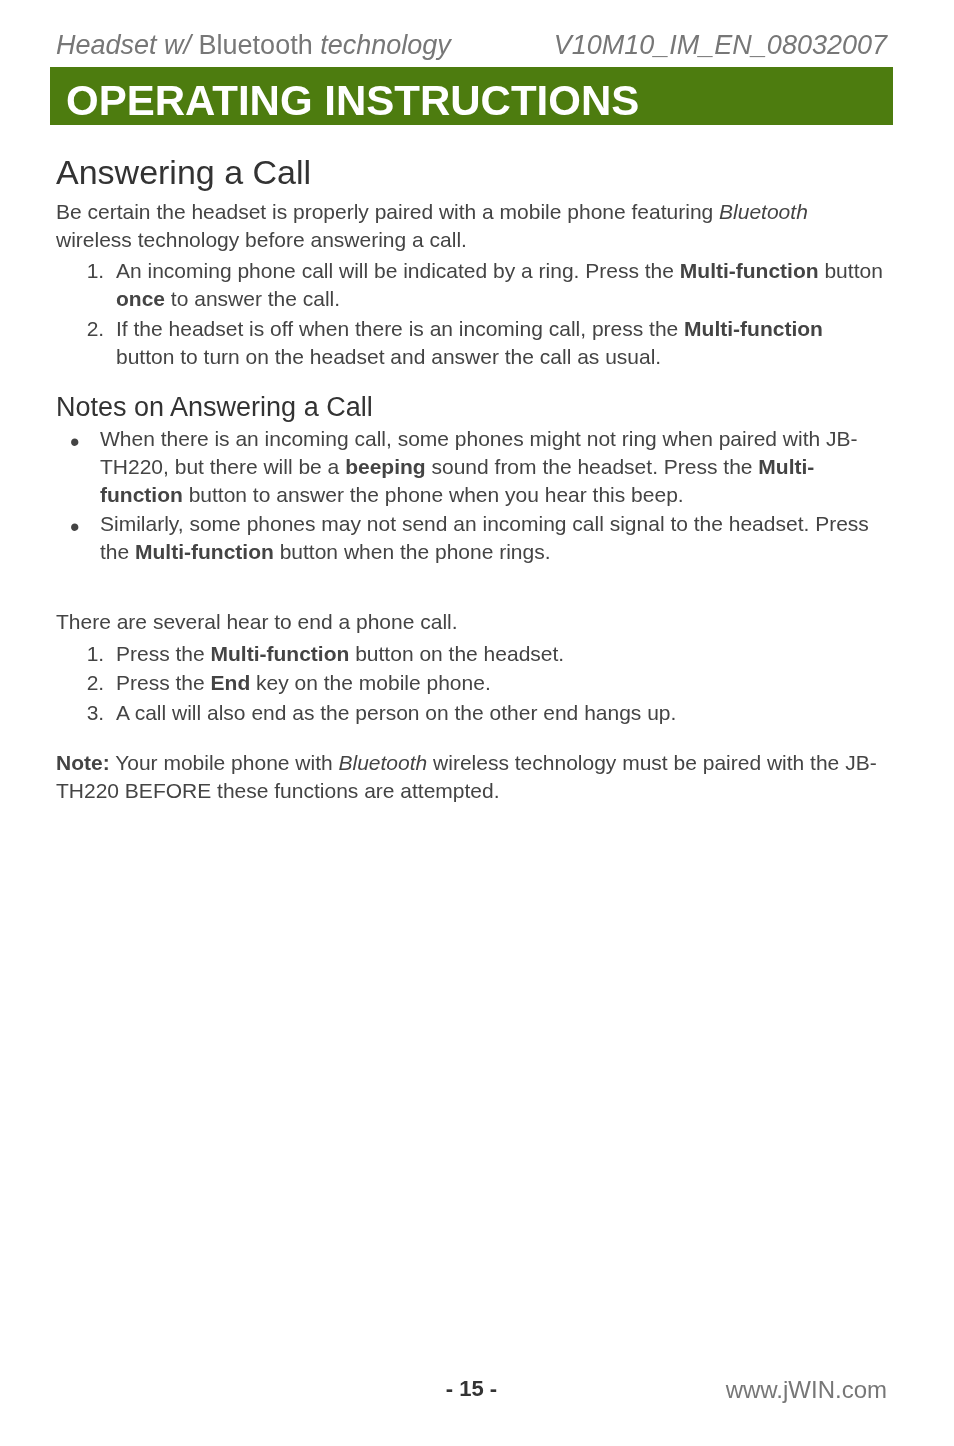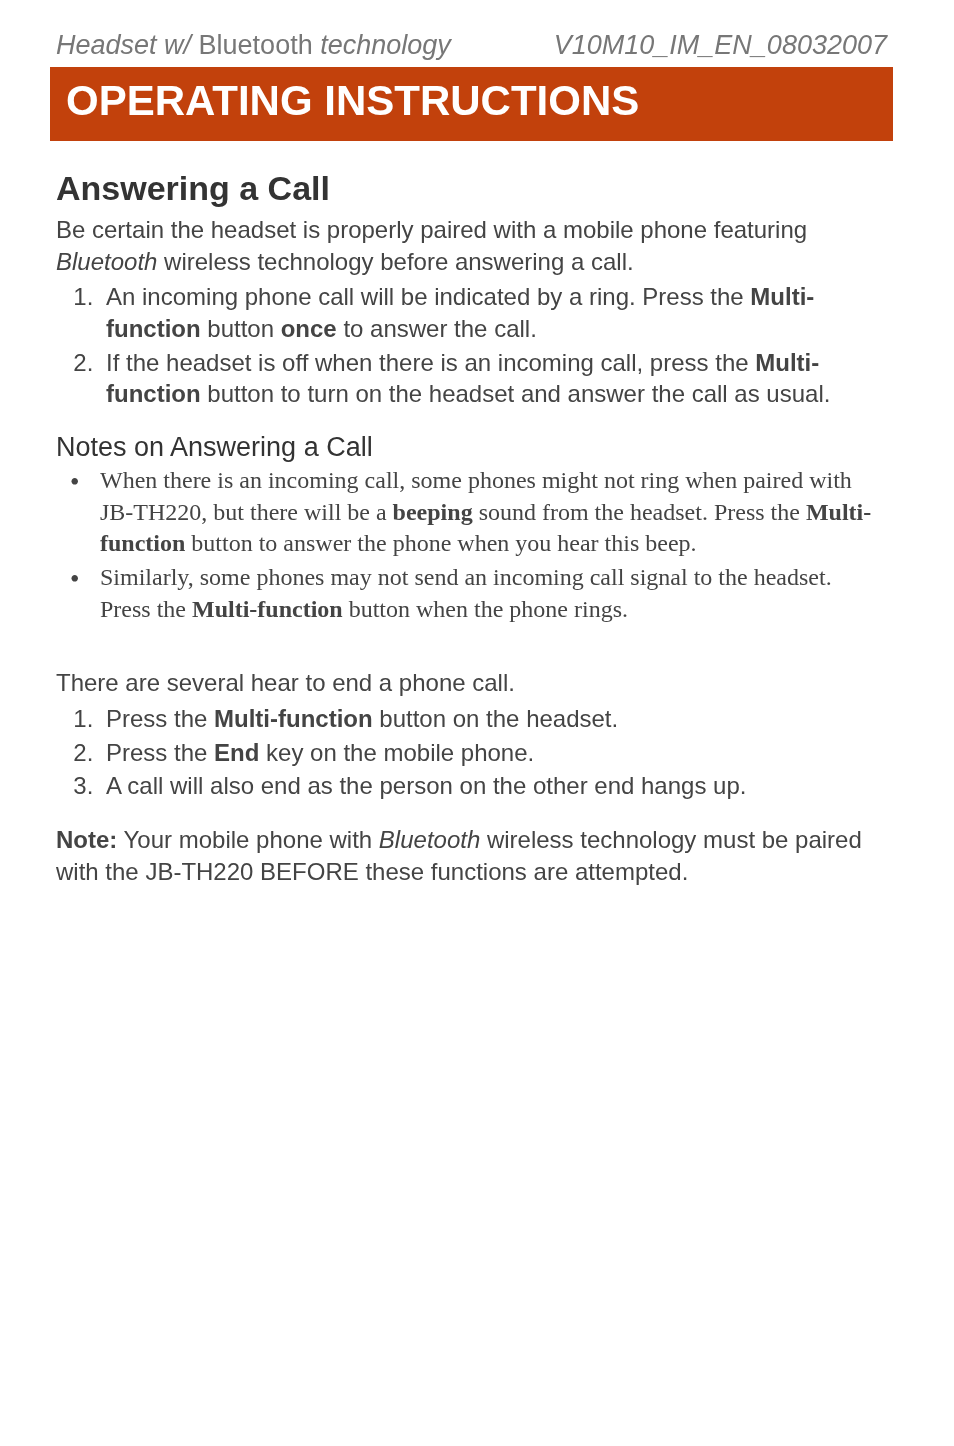--- a/index.html
+++ b/index.html
@@ -1,27 +1,27 @@
 <!DOCTYPE html>
 <html><head>
 <meta charset="utf-8">
 <style>
   * { box-sizing: border-box; margin: 0; padding: 0; }
   html, body { width: 954px; height: 1446px; background: #fff; font-family: Arial, Helvetica, sans-serif; color: #444; }
   .page { width: 943px; height: 1446px; padding: 30px 56px 40px 56px; position: relative; }
   .header-row { display: flex; justify-content: space-between; font-size: 27px; font-style: italic; color: #777; margin-bottom: 6px; }
   .header-row .bt { font-style: normal; }
-  .banner { background: #c2410c; color: #fff; font-size: 42px; font-weight: bold; padding: 10px 16px 16px 16px; margin: 0 -6px 28px -6px; }
-  h2.sect { font-size: 34px; font-weight: bold; color: #333; margin-bottom: 6px; }
-  p.body, li { font-size: 24px; color: #444; line-height: 1.32; }
+  .banner { background: #4d7c0f; color: #fff; font-size: 42px; font-weight: bold; padding: 10px 16px 0 16px; margin: 0 -6px 28px -6px; }
+  h2.sect { font-size: 34px; font-weight: normal; color: #333; margin-bottom: 6px; }
+  p.body, li { font-size: 21px; color: #444; line-height: 1.32; }
   p.body { margin-bottom: 4px; }
   ol { list-style: decimal; padding-left: 44px; margin-top: 2px; margin-bottom: 22px; }
-  ol li { padding-left: 6px; margin-bottom: 2px; }
+  ol li { padding-left: 6px; margin-bottom: 2px; margin-left: 10px; }
   ul.bul { list-style: none; padding-left: 0; margin-top: 2px; margin-bottom: 24px; }
-  ul.bul li { position: relative; padding-left: 44px; margin-bottom: 2px; font-family: Liberation Serif, serif; }
+  ul.bul li { position: relative; padding-left: 44px; margin-bottom: 2px; }
   ul.bul li::before { content: "•"; position: absolute; left: 14px; top: 0; font-size: 27px; color: #444; }
   .notes-h { font-size: 27px; font-weight: normal; color: #333; margin-bottom: 2px; }
   .bold { font-weight: bold; }
   .ital { font-style: italic; }
   .footer { position: absolute; bottom: 42px; left: 56px; right: 56px; display: flex; justify-content: space-between; align-items: baseline; font-size: 22px; }
   .footer .pg { position: absolute; left: 50%; transform: translateX(-50%); font-weight: bold; color: #333; }
   .footer .site { color: #777; font-size: 24px; margin-left: auto; }
   .spacer-sm { height: 18px; }
 </style>
 </head>
@@ -71,14 +71,18 @@
     <li>
       <span>Press the </span><span class="bold">End</span><span> key on the mobile phone.</span>
     </li>
     <li>A call will also end as the person on the other end hangs up.</li>
   </ol>
 
   <p class="body">
     <span class="bold">Note:</span><span> Your mobile phone with </span><span class="ital">Bluetooth</span><span> wireless technology must be paired with the JB-TH220 BEFORE these functions are attempted.</span>
   </p>
 
+  <div class="footer">
+    <span class="pg">- 15 -</span>
+    <span class="site">www.jWIN.com</span>
+  </div>
 
 </div>
 
 </body></html>

